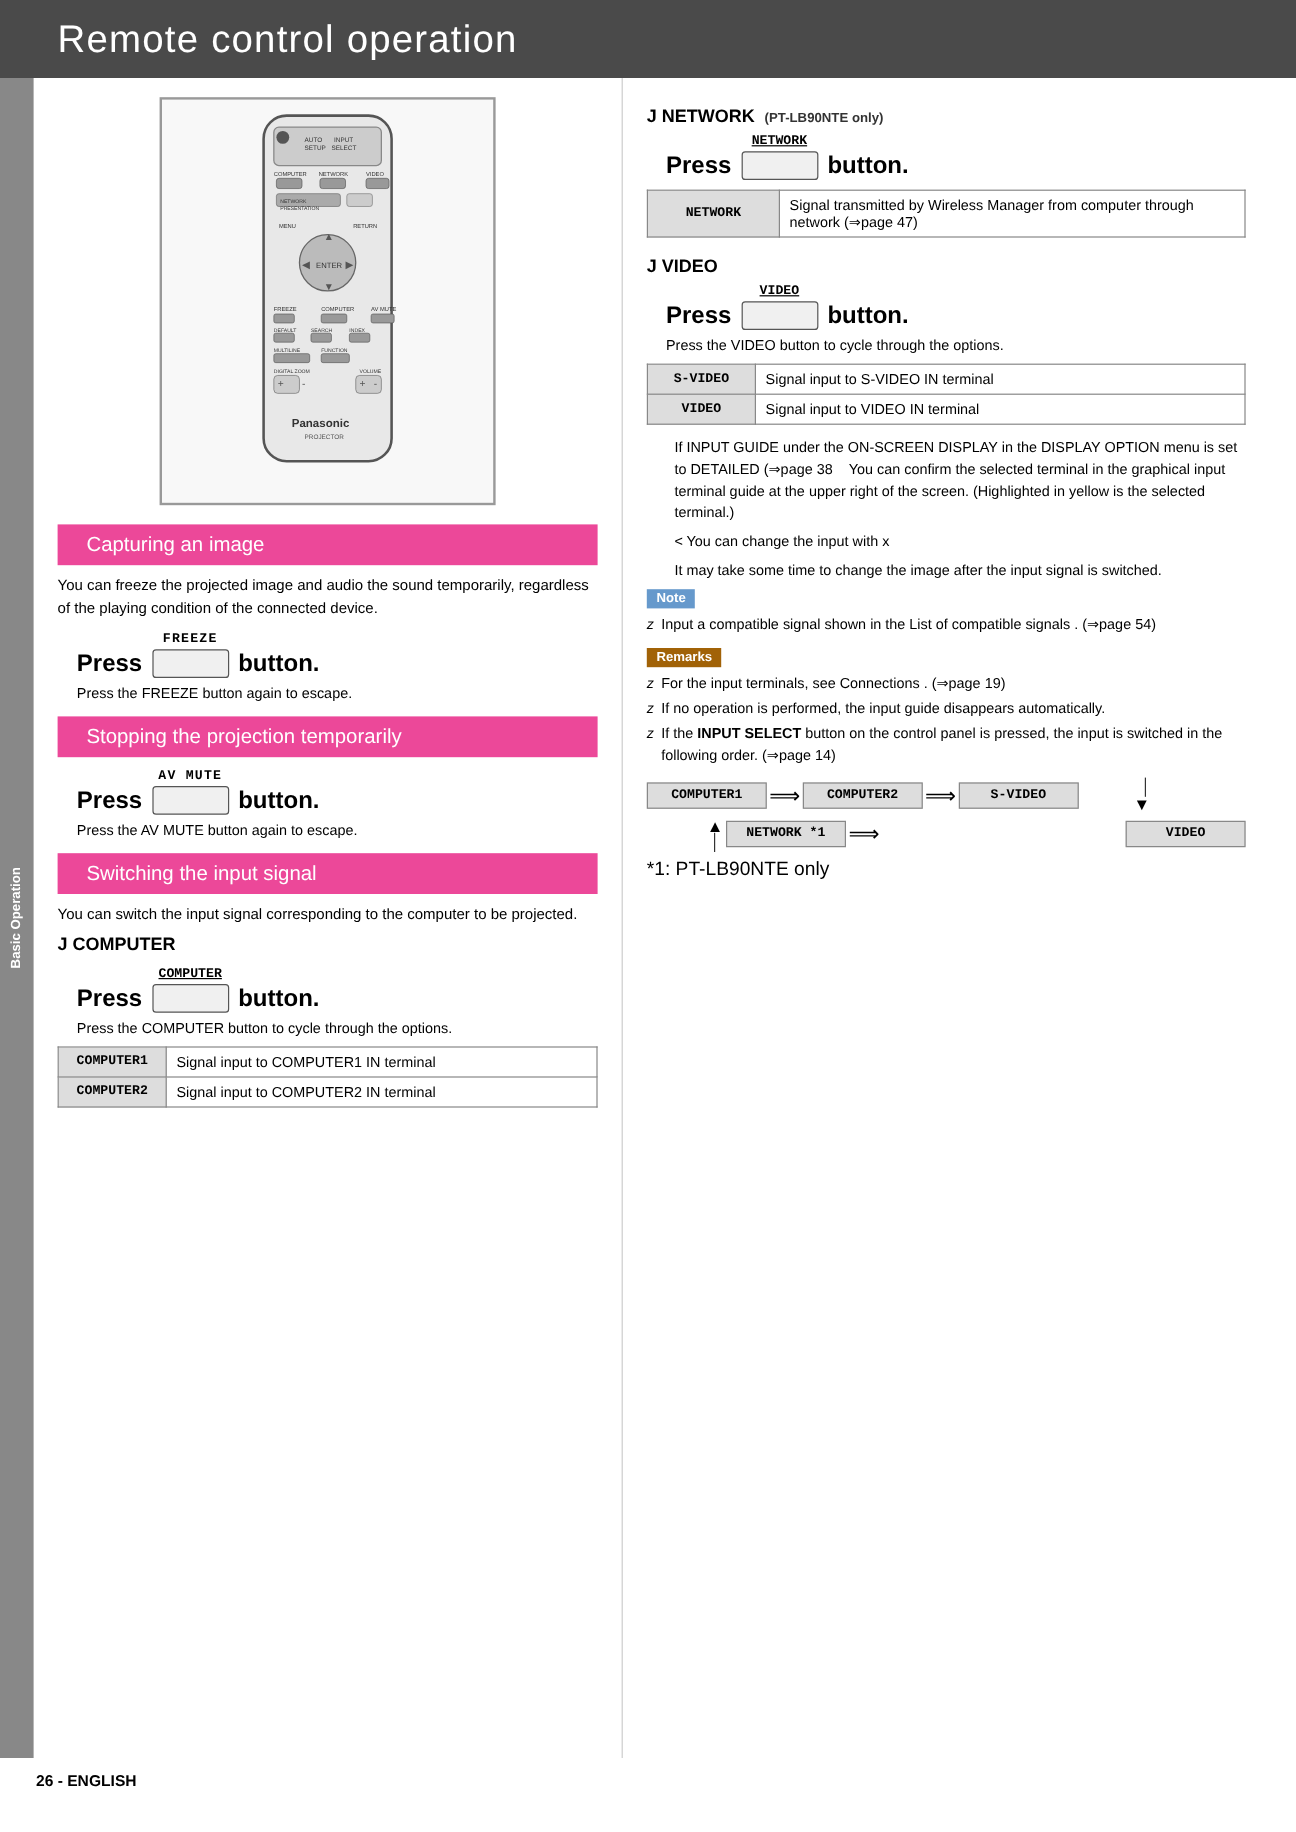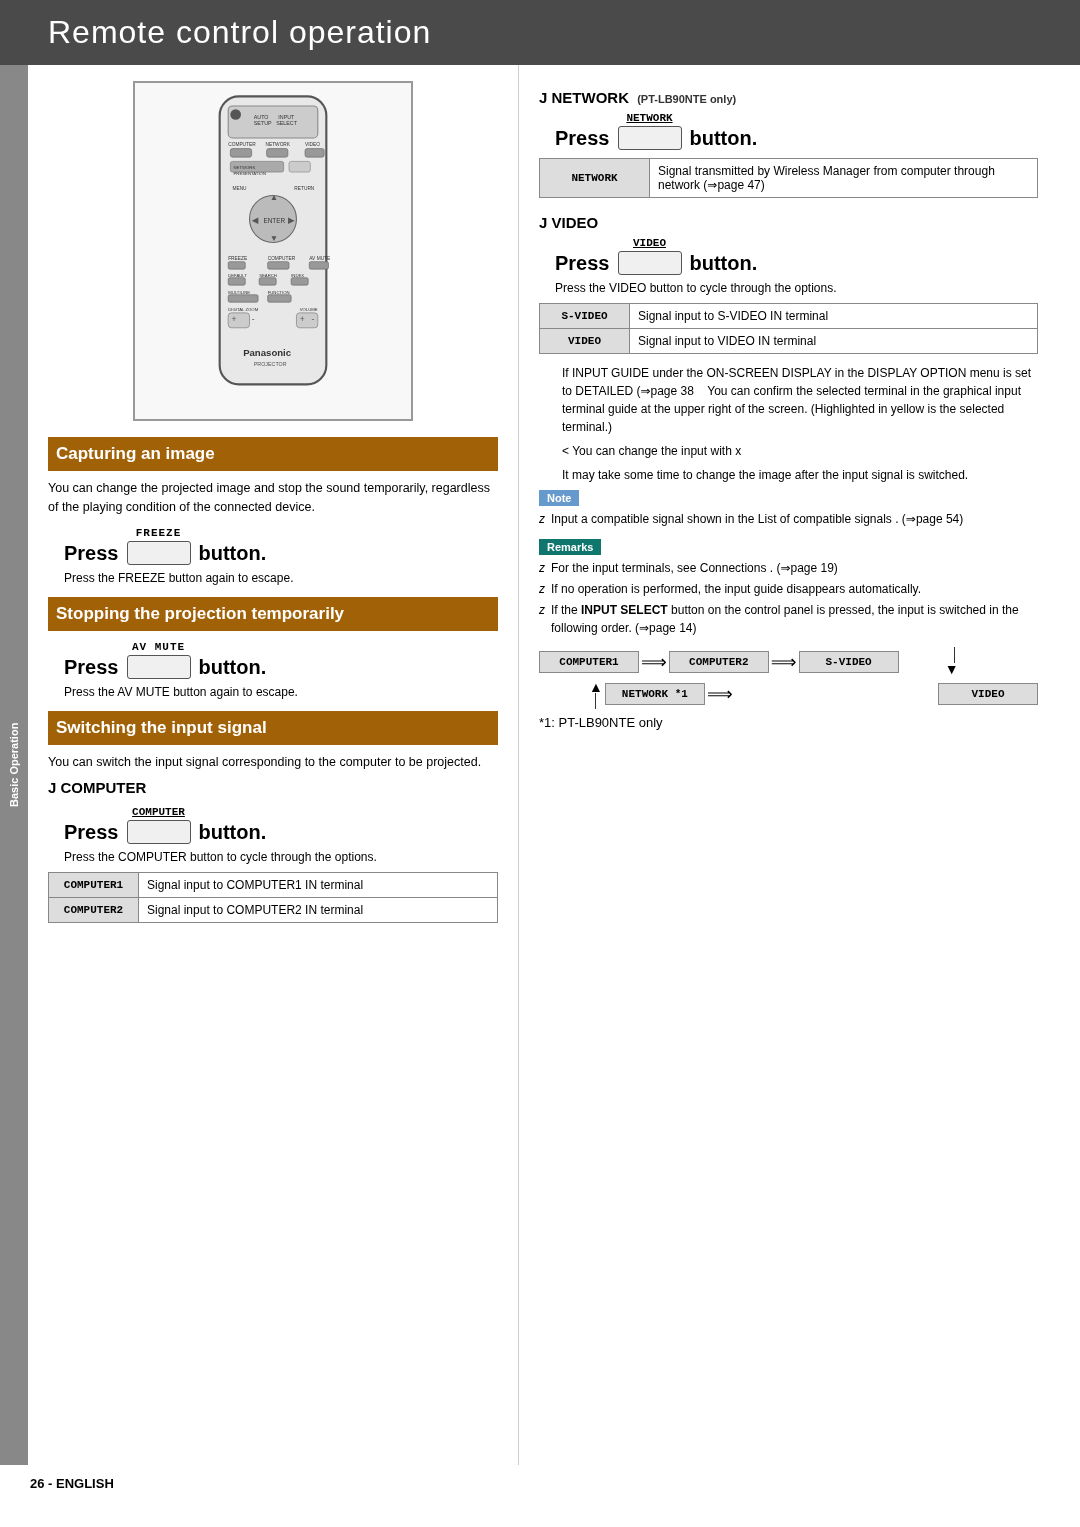--- a/index.html
+++ b/index.html
@@ -70,25 +70,25 @@
       position: relative;
     }
 
     .remote-svg {
       width: 220px;
       height: 320px;
     }
 
     
     .section-header {
-      background: #a16207;
+      background: #ec4899;
       color: #fff;
       font-size: 17px;
-      font-weight: bold;
-      padding: 7px 8px;
+      font-weight: normal;
+      padding: 7px 24px;
       margin: 12px 0 8px 0;
     }
 
     .section-text {
       font-size: 12.5px;
       line-height: 1.5;
       margin-bottom: 8px;
     }
 
     
@@ -170,21 +170,21 @@
       color: #fff;
       font-size: 11px;
       font-weight: bold;
       padding: 2px 8px;
       display: inline-block;
       margin-bottom: 4px;
       margin-top: 0;
     }
 
     .remarks-box {
-      background: #0f766e;
+      background: #a16207;
       color: #fff;
       font-size: 11px;
       font-weight: bold;
       padding: 2px 8px;
       display: inline-block;
       margin-bottom: 4px;
       margin-top: 8px;
     }
 
     .note-content, .remarks-content {
@@ -212,21 +212,21 @@
       background: #ddd;
       font-size: 11px;
       font-family: 'Courier New', monospace;
       font-weight: bold;
       padding: 4px 8px;
       text-align: center;
       width: 100px;
     }
 
     .footnote-text {
-      font-size: 13px;
+      font-size: 16px;
       margin-top: 6px;
     }
 
     
     .page-footer {
       position: absolute;
       bottom: 36px;
       left: 30px;
       font-size: 13px;
       font-weight: bold;
@@ -347,21 +347,21 @@
 
         <text x="42" y="248" font-size="9" fill="#333" font-family="Arial" font-weight="bold">Panasonic</text>
         <text x="52" y="258" font-size="5" fill="#555" font-family="Arial">PROJECTOR</text>
       </svg>
     </div>
 
     <div class="section-header">
       <span>Capturing an image</span>
     </div>
 
-    <p class="section-text">You can change the projected image and stop the sound temporarily, regardless of the playing condition of the connected device.</p>
+    <p class="section-text">You can freeze the projected image and audio the sound temporarily, regardless of the playing condition of the connected device.</p>
 
     <div class="press-row">
       <span>Press</span>
       <div class="button-label-stack">
         <span class="button-label-text">FREEZE</span>
         <span class="button-rect"></span>
       </div>
       <span>button.</span>
     </div>
 

